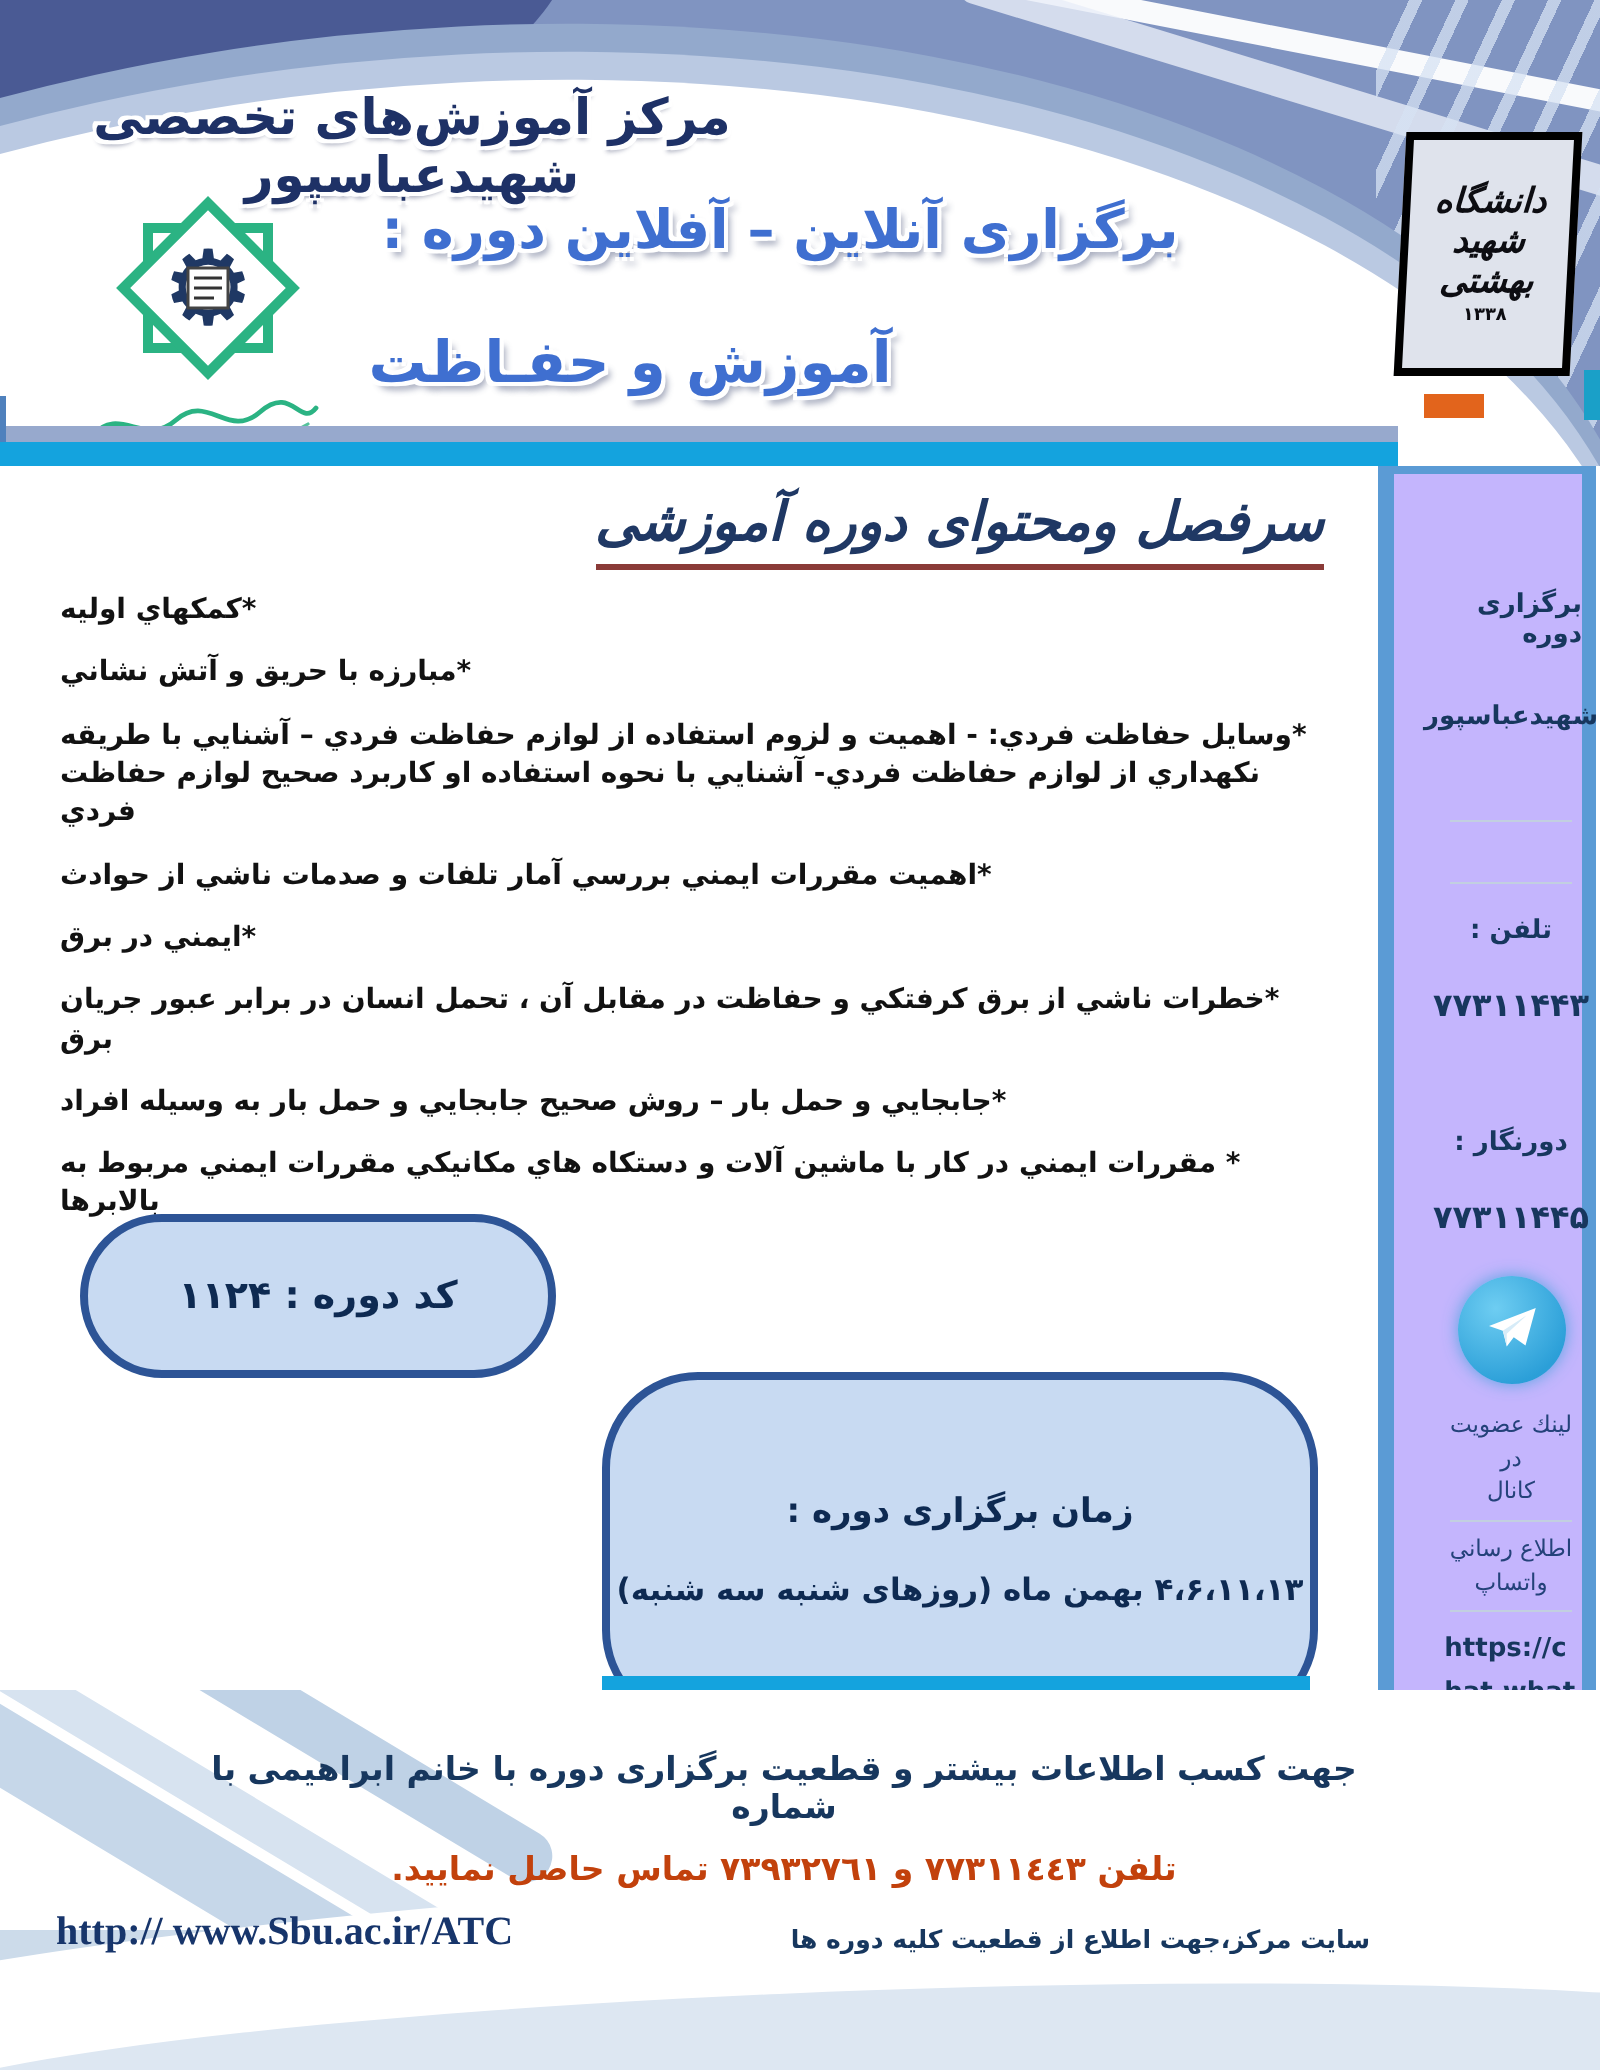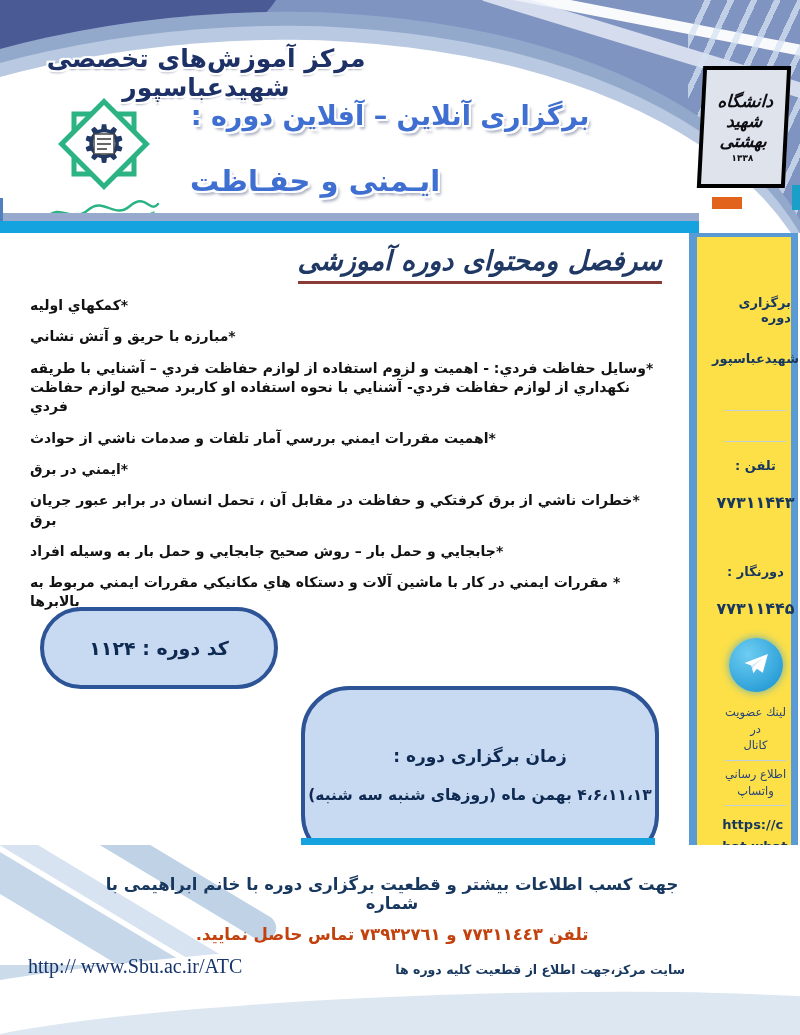--- a/index.html
+++ b/index.html
@@ -63,21 +63,21 @@
     font-size:19px;font-weight:bold;color:#0e2a52;}
   .sched-box{position:absolute;left:301px;top:686px;width:358px;height:177px;background:#c8daf2;
     border:4px solid #2d5496;border-radius:48px;box-sizing:border-box;display:flex;
     flex-direction:column;align-items:center;justify-content:center;gap:20px;direction:rtl;}
   .sched-title{font-size:17px;font-weight:bold;color:#0e2a52;}
   .sched-dates{font-size:15.5px;font-weight:bold;color:#0e2a52;}
   .cyan-bar{position:absolute;left:301px;top:838px;width:354px;height:13px;background:#14a3de;}
 
   
   .sidebar{position:absolute;left:689px;top:233px;width:109px;height:752px;background:#5b9bd5;}
-  .sb-panel{position:absolute;left:8px;right:7px;top:4px;bottom:8px;background:#fde047;
+  .sb-panel{position:absolute;left:8px;right:7px;top:4px;bottom:8px;background:#c4b5fd;
     display:flex;flex-direction:column;align-items:center;direction:rtl;padding-left:23px;}
   .sb-t{font-size:13px;font-weight:bold;color:#17375e;}
   .sb-num{font-size:16px;font-weight:bold;color:#17375e;letter-spacing:1px;}
   .sb-div{width:86%;border-top:1px solid #c2cfe0;height:0;}
   .tg{width:54px;height:54px;border-radius:50%;
     background:radial-gradient(circle at 35% 30%,#6ecdf2,#2b9fd8 75%);
     display:flex;align-items:center;justify-content:center;
     box-shadow:0 0 8px rgba(60,160,220,.8);}
   .sb-cap{font-size:11.5px;color:#24427a;text-align:center;line-height:1.45;}
   .sb-link{font-size:13px;font-weight:600;color:#17375e;direction:ltr;text-align:left;
@@ -96,40 +96,40 @@
     background:#ffffff;transform:rotate(-3deg);}
   .f-arc-light{position:absolute;left:-60px;top:150px;width:1000px;height:90px;border-radius:50%;
     background:#dde7f2;transform:rotate(-2deg);}
   .f-line1{position:absolute;left:100px;top:30px;width:584px;text-align:center;direction:rtl;
     font-size:16.5px;font-weight:bold;color:#17375e;}
   .f-line2{position:absolute;left:100px;top:80px;width:584px;text-align:center;direction:rtl;
     font-size:16.5px;font-weight:bold;color:#c2410c;}
   .f-note{position:absolute;left:380px;top:117px;width:305px;text-align:right;direction:rtl;
     font-size:12.5px;font-weight:bold;color:#17375e;}
   .f-url{position:absolute;left:28px;top:110px;width:330px;direction:ltr;
-    font-family:"Liberation Serif",serif;font-size:20px;font-weight:normal;color:#17356b;}
+    font-family:"Liberation Serif",serif;font-size:20px;font-weight:bold;color:#17356b;}
 </style>
 </head>
 <body>
 
 <div class="page">
 
   <div class="header">
     <div class="h-base"></div>
     <div class="h-dark"></div>
     <div class="h-streak1"></div>
     <div class="h-streak2"></div>
     <div class="h-stripes"></div>
     <div class="h-rim2"></div>
     <div class="h-rim1"></div>
     <div class="h-white"></div>
 
     <div class="org-title">مرکز آموزش‌های تخصصی شهیدعباسپور</div>
     <div class="subtitle">برگزاری آنلاین – آفلاین دوره :</div>
-    <div class="course-title">ایـمنی و حفـاظت</div>
+    <div class="course-title">آموزش و حفـاظت</div>
 
     <div class="emblem">
       <svg width="104" height="104" viewBox="0 0 104 104">
         <rect x="22" y="22" width="60" height="60" fill="#ffffff" stroke="#2bb383" stroke-width="5"></rect>
         <rect x="22" y="22" width="60" height="60" fill="#ffffff" stroke="#2bb383" stroke-width="5" transform="rotate(45 52 52)"></rect>
         <circle cx="52" cy="52" r="26" fill="#ffffff"></circle>
         <text x="52" y="70" font-size="52" text-anchor="middle" fill="#1f3864">⚙</text>
         <rect x="42" y="42" width="20" height="20" fill="#ffffff" stroke="#444" stroke-width="1.5"></rect>
         <line x1="45" y1="47" x2="59" y2="47" stroke="#333" stroke-width="1.5"></line>
         <line x1="45" y1="52" x2="59" y2="52" stroke="#333" stroke-width="1.5"></line>

